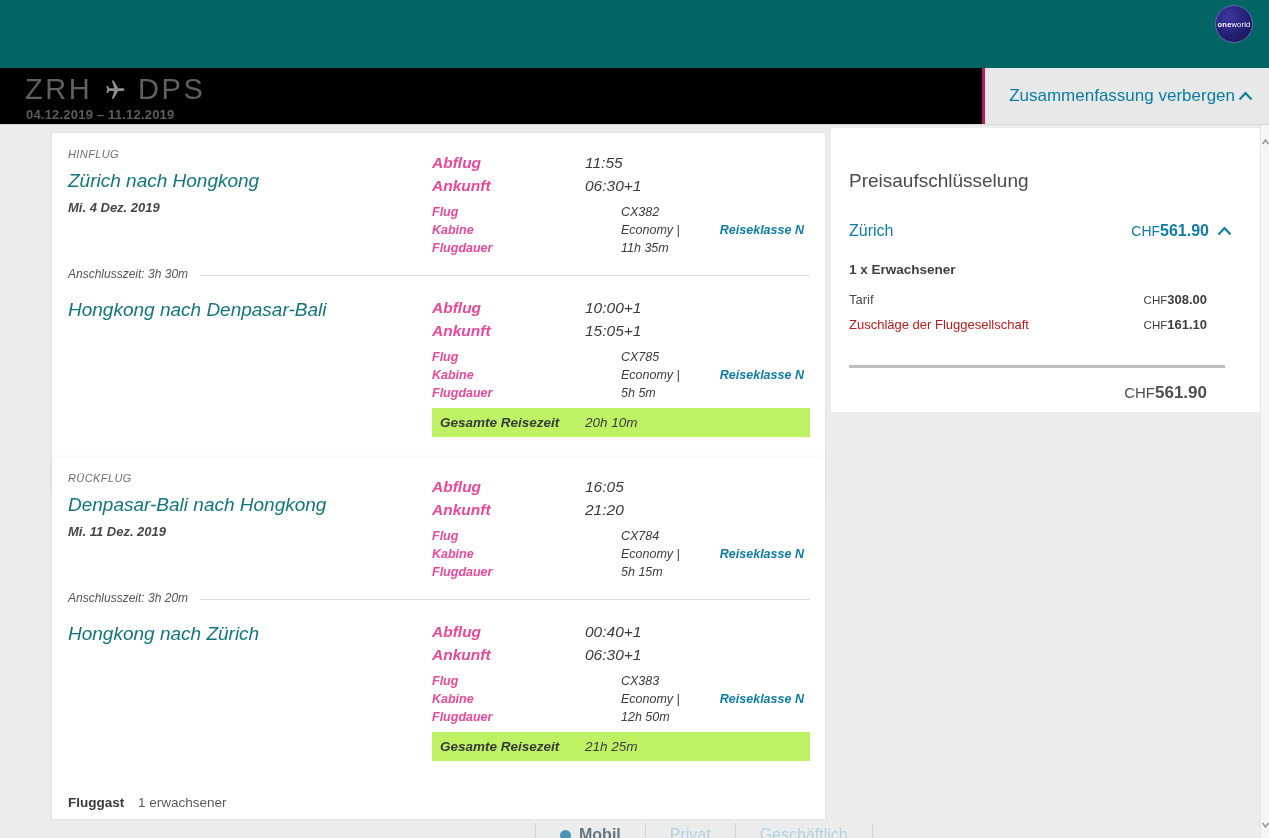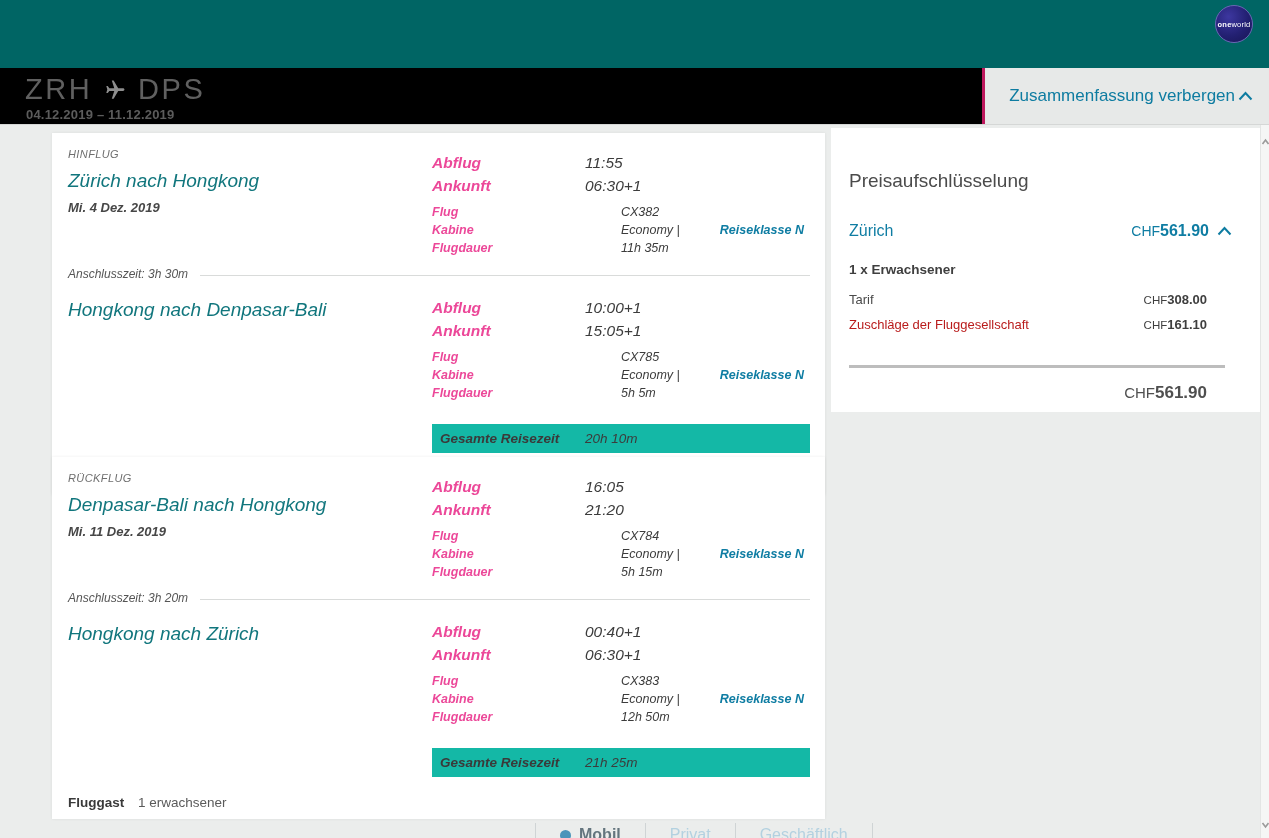--- a/index.html
+++ b/index.html
@@ -71,23 +71,22 @@
   .seg-cols.p1 { top:18px; }
   .seg-cols.p2 { top:163px; }
   .row { display:flex; }
   .row .lbl { width:153px; font-weight:bold; color:#ec4899; }
   .time-rows .row { font-size:15.5px; line-height:23px; }
   .info-rows { margin-top:6px; }
   .info-rows .row { font-size:12.5px; line-height:18px;gap:36px; }
   .cls-link { color:#0f7da3; font-weight:bold; margin-left:4px; cursor:pointer; }
   .total-row {
     position:absolute; left:380px; top:275px; width:378px; height:29px;
-    background:#14b8a6; display:flex; align-items:center; padding-left:8px;
+    background:#bef264; display:flex; align-items:center; padding-left:8px;
     font-size:13.5px;
-    margin-top:16px;
   }
   .total-row .lbl { width:145px; font-weight:bold; color:#3a3a3a; }
   
   .passenger-bar { position:absolute; left:68px; top:795px; font-size:13.5px; color:#5a5a5a; }
   .passenger-bar .lbl { font-weight:bold; color:#3a3a3a; margin-right:10px; }
   
   .price-panel {
     position:absolute; left:831px; top:128px; width:431px; height:284px;
     background:#ffffff;
   }

